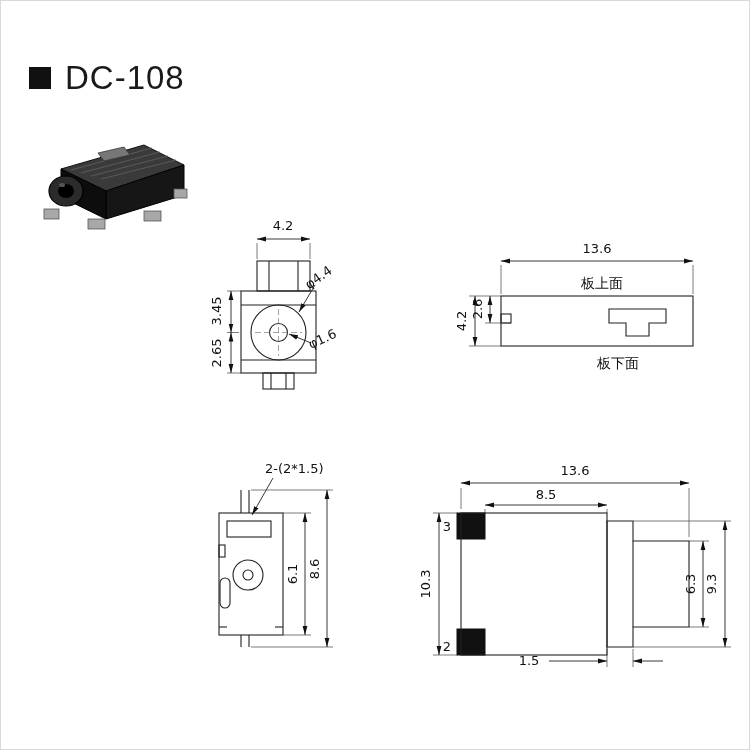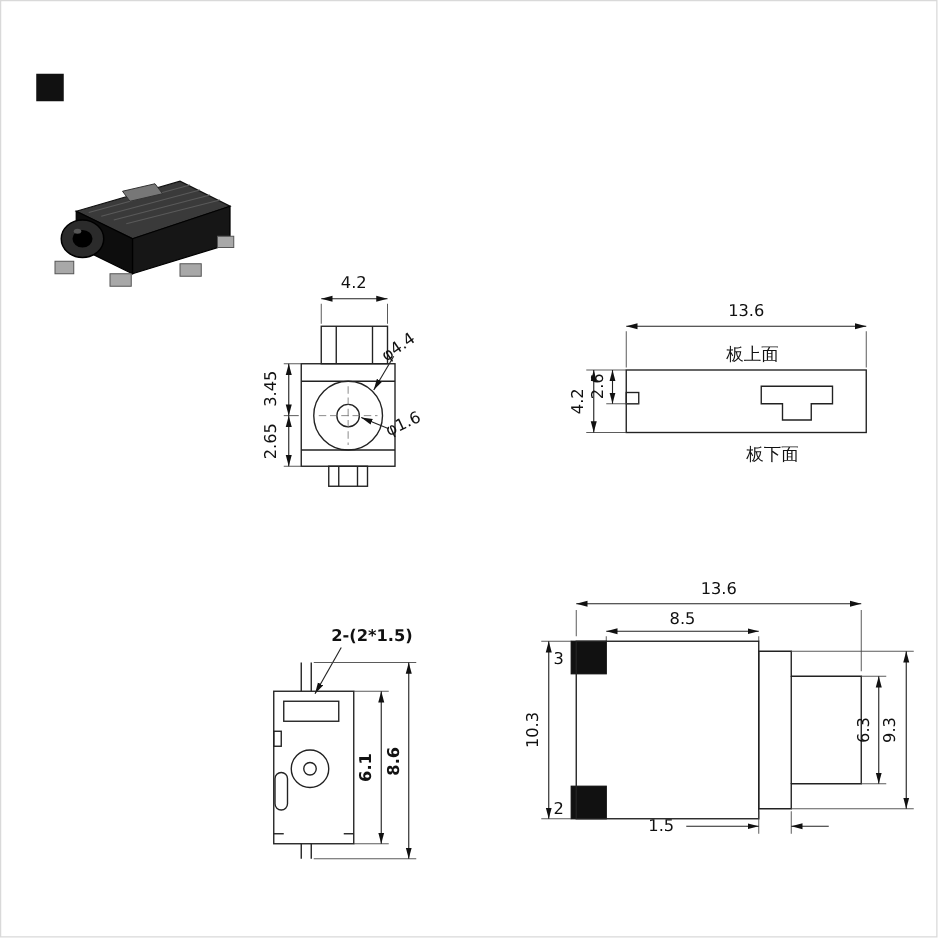--- a/index.html
+++ b/index.html
@@ -19,20 +19,21 @@
   .geo-fill{fill:#111;stroke:#111;stroke-width:1;}
   .dim{fill:none;stroke:#222;stroke-width:0.9;}
   .thin{fill:none;stroke:#444;stroke-width:0.7;}
   .cl{fill:none;stroke:#666;stroke-width:0.6;stroke-dasharray:6 3;}
 </style>
 </head>
 <body>
 
 <div class="title-row">
   <span class="title-bullet"></span>
+  <span class="title-text">DC-108</span>
 </div>
 
 <div class="view" style="left:25px;top:128px;">
   <svg width="170" height="110" viewBox="0 0 170 110">
 
     <polygon points="35,40 118,16 158,36 80,62" fill="#3a3a3a" stroke="#111" stroke-width="1"></polygon>
     <g stroke="#5a5a5a" stroke-width="1">
       <line x1="45" y1="41" x2="126" y2="19"></line>
         <line x1="55" y1="44" x2="134" y2="23"></line>
       <line x1="65" y1="47" x2="142" y2="27"></line>
@@ -107,21 +108,21 @@
       <line class="thin" x1="50" y1="107" x2="18" y2="107"></line>
     <line class="dim" x1="24" y1="57" x2="24" y2="107" marker-start="url(#fm)" marker-end="url(#fm)"></line>
     <text x="15" y="82" text-anchor="middle" transform="rotate(-90 15 82)">4.2</text>
     <line class="thin" x1="60" y1="84" x2="34" y2="84"></line>
     <line class="dim" x1="39" y1="57" x2="39" y2="84" marker-start="url(#fm)" marker-end="url(#fm)"></line>
     <text x="31" y="70" text-anchor="middle" transform="rotate(-90 31 70)">2.6</text>
     <text class="cjk" x="167" y="129" text-anchor="middle">板下面</text>
   </svg>
 </div>
 
-<div class="view" style="left:192px;top:484px;font-weight:bold;">
+<div class="view" style="left:192px;top:444px;">
   <svg width="155" height="220" viewBox="0 0 155 220">
     <text x="72" y="28">2-(2*1.5)</text>
     <line class="dim" x1="80" y1="33" x2="59" y2="70" marker-end="url(#fm)"></line>
     <line class="geo" x1="48" y1="45" x2="48" y2="68"></line>
       <line class="geo" x1="56" y1="45" x2="56" y2="68"></line>
     <rect class="geo" x="26" y="68" width="64" height="122"></rect>
     <rect class="geo" x="26" y="100" width="6" height="12"></rect>
     <rect class="geo" x="34" y="76" width="44" height="16"></rect>
     <circle class="geo" cx="55" cy="130" r="15"></circle>
     <circle class="geo" cx="55" cy="130" r="5"></circle>

